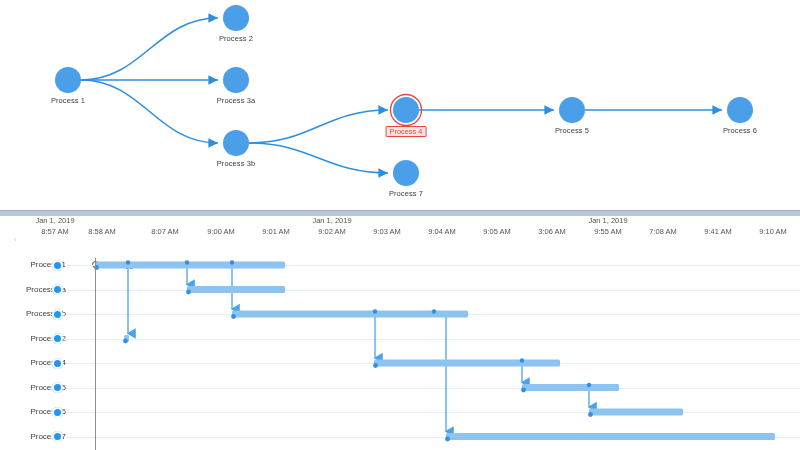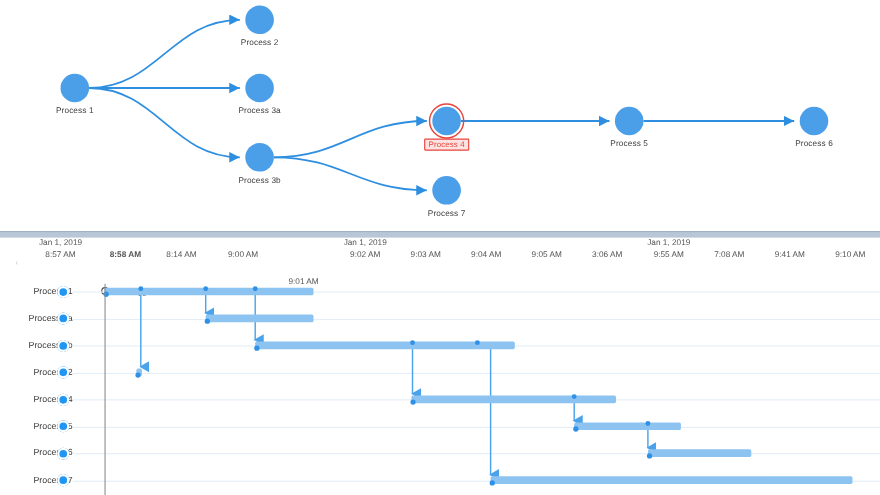--- a/index.html
+++ b/index.html
@@ -123,33 +123,33 @@
   <div id="divider-band"></div>
 
   <div id="timeline-panel">
 
     <div id="axis">
       <div id="axis-left-chevron">‹</div>
     <div class="tick-group" style="left: 55px;">
           <div class="tick-date">Jan 1, 2019</div>
           <div class="tick-time">8:57 AM</div>
         </div>
-        <div class="tick-group" style="left: 114px; font-weight: bold;">
+        <div class="tick-group" style="left: 102px;">
           <div class="tick-spacer"></div>
           <div class="tick-time">8:58 AM</div>
         </div>
         <div class="tick-group" style="left: 165px;">
           <div class="tick-spacer"></div>
-          <div class="tick-time">8:14 AM</div>
+          <div class="tick-time">8:07 AM</div>
         </div>
         <div class="tick-group" style="left: 221px; text-align: center;">
           <div class="tick-spacer"></div>
           <div class="tick-time">9:00 AM</div>
         </div>
-        <div class="tick-group" style="left: 276px; margin-top: 24px;">
+        <div class="tick-group" style="left: 276px;">
           <div class="tick-spacer"></div>
           <div class="tick-time">9:01 AM</div>
         </div>
         <div class="tick-group" style="left: 332px;">
           <div class="tick-date">Jan 1, 2019</div>
           <div class="tick-time">9:02 AM</div>
         </div>
         <div class="tick-group" style="left: 387px;">
           <div class="tick-spacer"></div>
           <div class="tick-time">9:03 AM</div>

